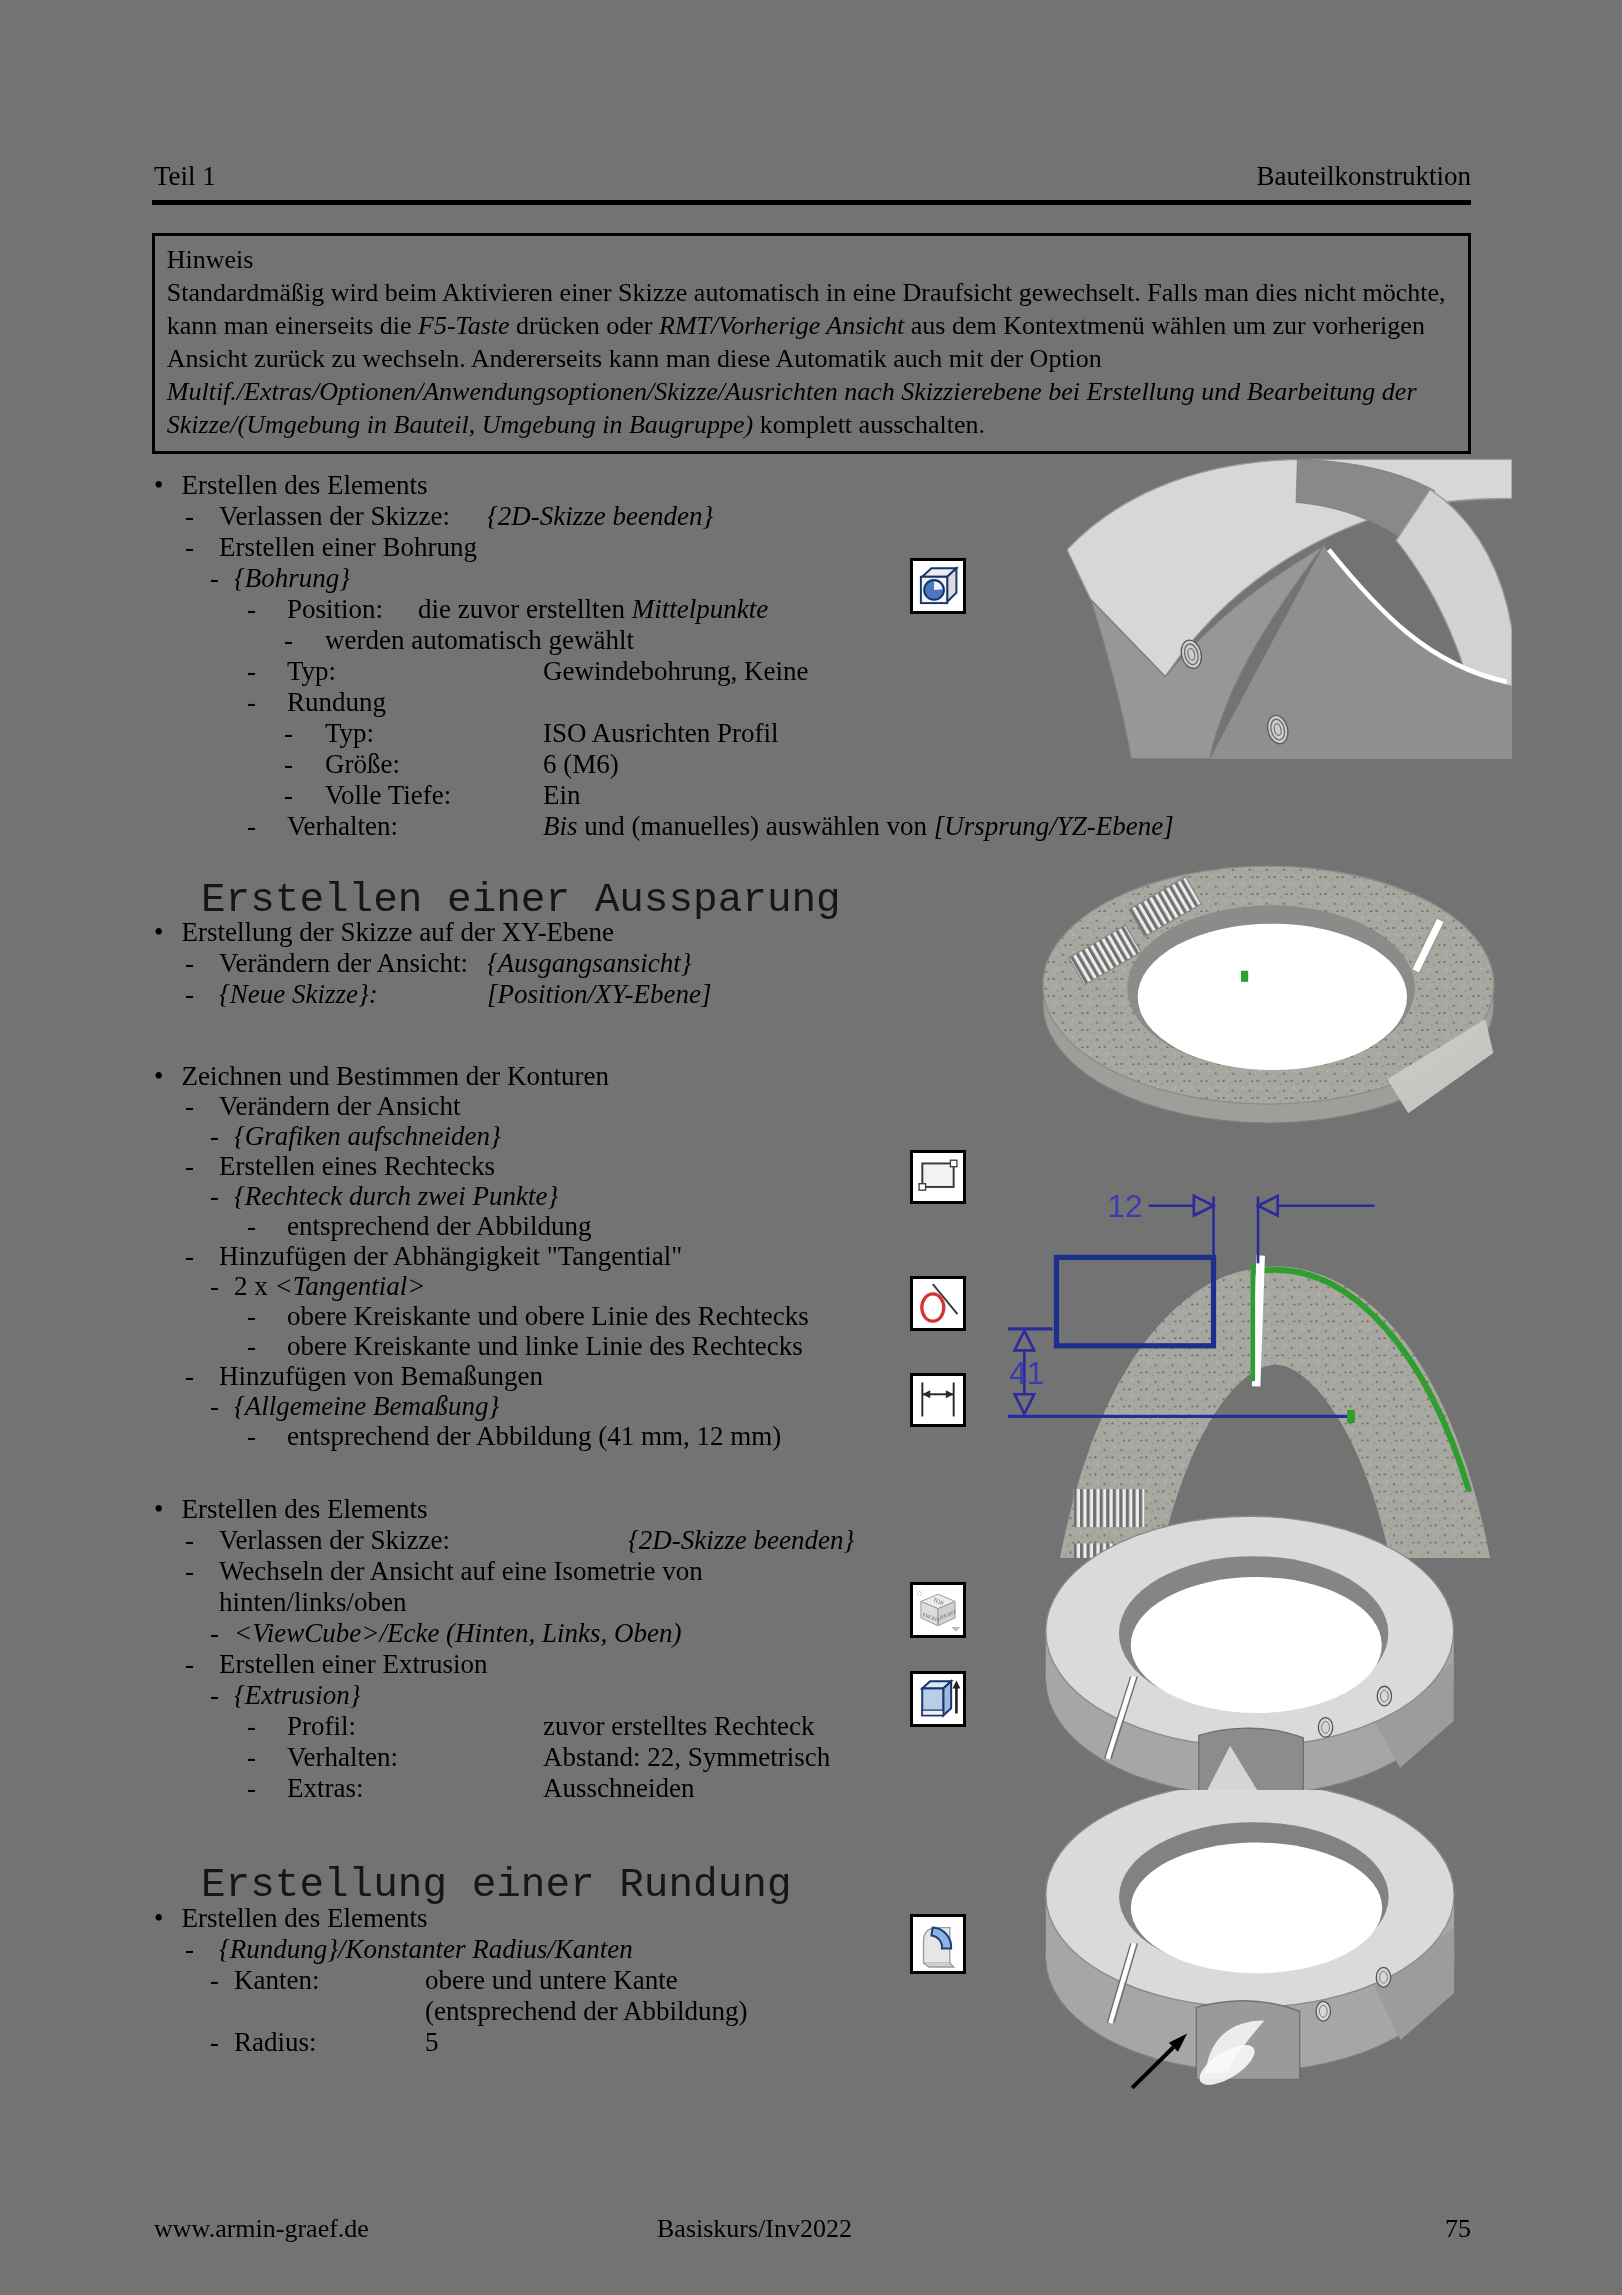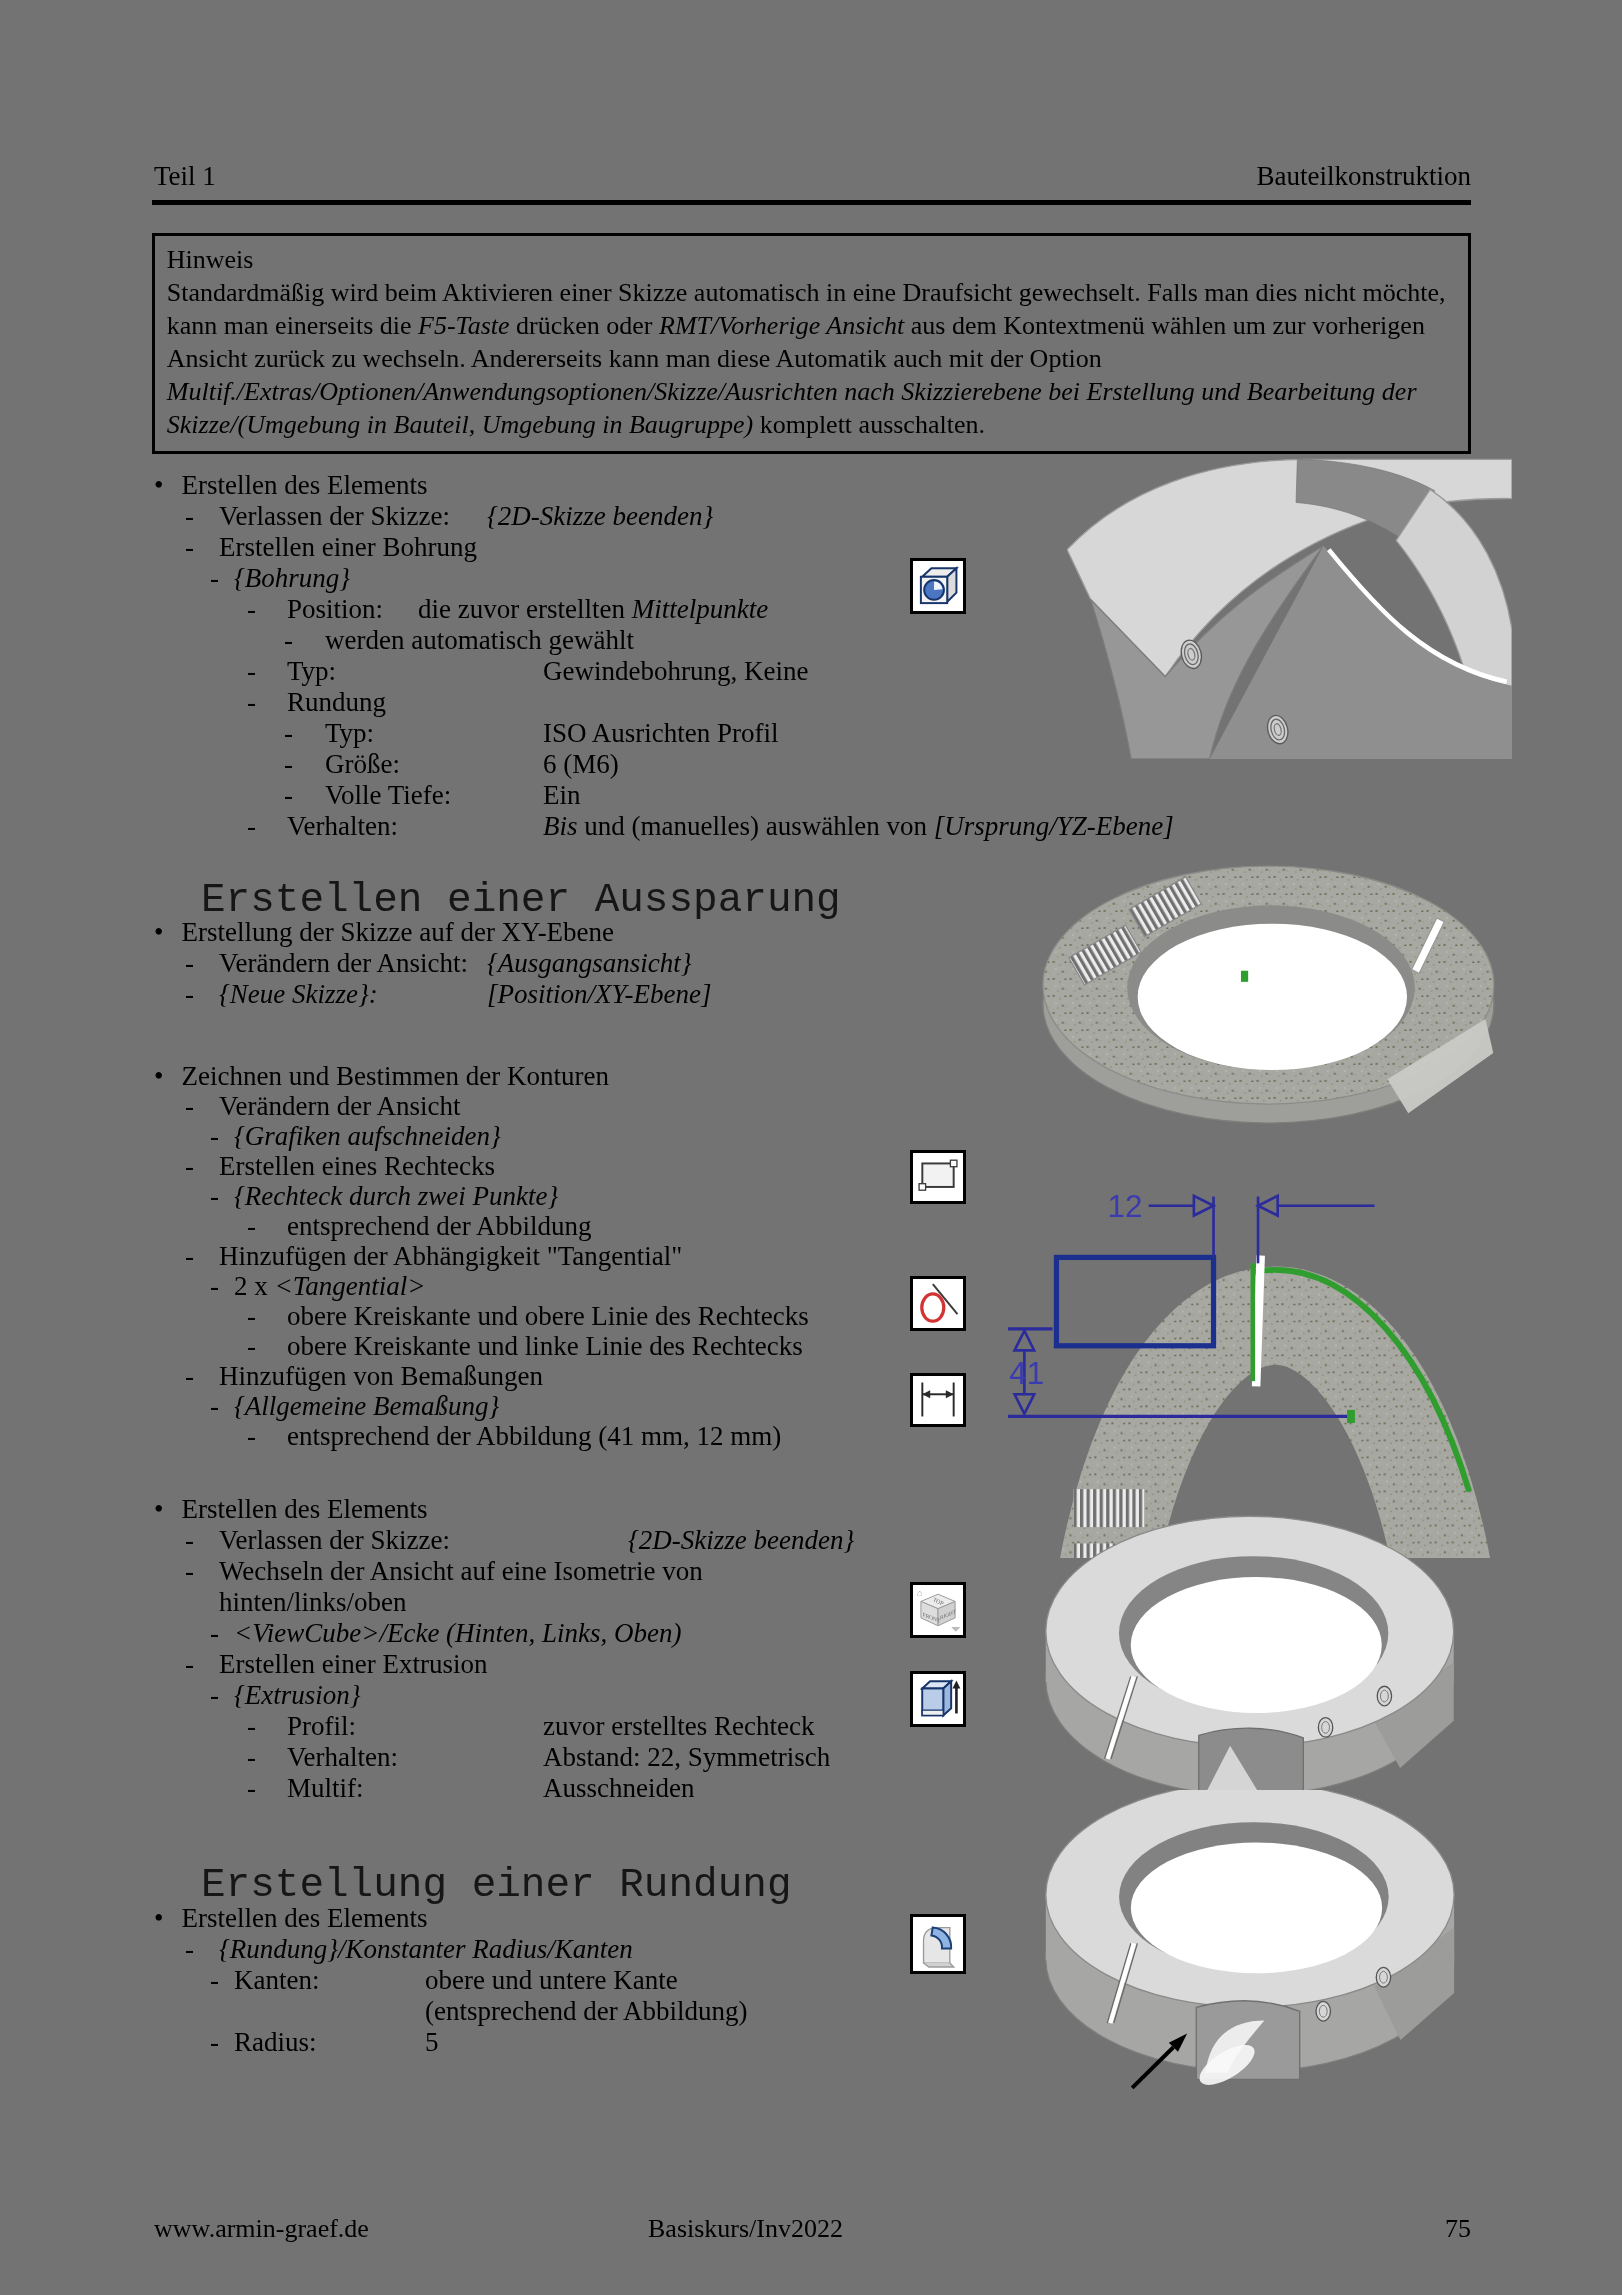--- a/index.html
+++ b/index.html
@@ -4,21 +4,21 @@
 <style>
   html,body{margin:0;padding:0;background:#e8e8e8;}
   .page{position:relative;width:1622px;height:2295px;background:#737373;
         font-family:"Liberation Serif",serif;color:#000;overflow:hidden;}
   
   .hdr-left{position:absolute;left:154px;top:161px;font-size:27px;}
   .hdr-right{position:absolute;right:151px;top:161px;font-size:27px;}
   .hdr-rule{position:absolute;left:152px;top:200px;width:1319px;height:5.2px;background:#000;}
   .ftr{position:absolute;top:2214px;font-size:26px;}
   .ftr-left{left:154px;}
-  .ftr-center{left:8px;width:1475px;text-align:center;}
+  .ftr-center{left:17px;width:1475px;text-align:center;}
   .ftr-right{right:151px;}
   
   .hinweis{position:absolute;left:152px;top:233px;width:1319px;box-sizing:border-box;
            border:3.9px solid #000;padding:6.5px 11.8px 10.5px 11.8px;font-size:26px;line-height:33px;}
   .hinweis b{font-weight:normal;}
   
   .blk{position:absolute;left:154px;width:805px;}
   .ln{position:relative;height:31px;font-size:27px;white-space:nowrap;}
   .ln46{height:30px;}
   .m,.t{position:absolute;top:0;white-space:pre;}
@@ -236,21 +236,21 @@
         <span class="t i3t">Profil:</span>
         <span class="t v594">zuvor erstelltes Rechteck</span>
       </div>
     <div class="ln">
         <span class="m i3m">-</span>
         <span class="t i3t">Verhalten:</span>
         <span class="t v594">Abstand: 22, Symmetrisch</span>
       </div>
     <div class="ln">
         <span class="m i3m">-</span>
-        <span class="t i3t">Multif:</span>
+        <span class="t i3t">Extras:</span>
         <span class="t v594">Ausschneiden</span>
       </div>
   </div>
 
   <div class="sec-h" style="top:1862px">Erstellung einer Rundung</div>
 
   <div class="blk" style="top:1903px">
     <div class="ln">
         <span class="m i0m">•</span>
         <span class="t i0t">Erstellen des Elements</span>

